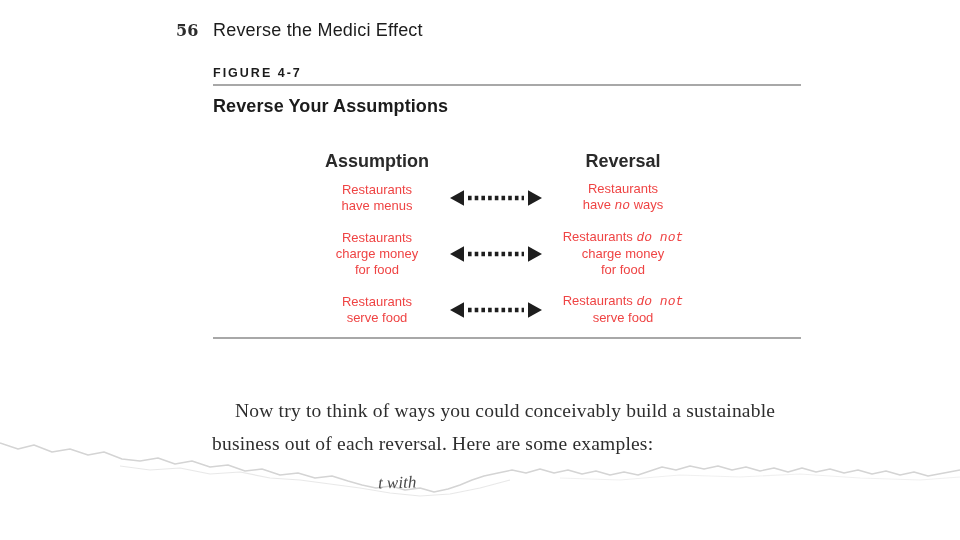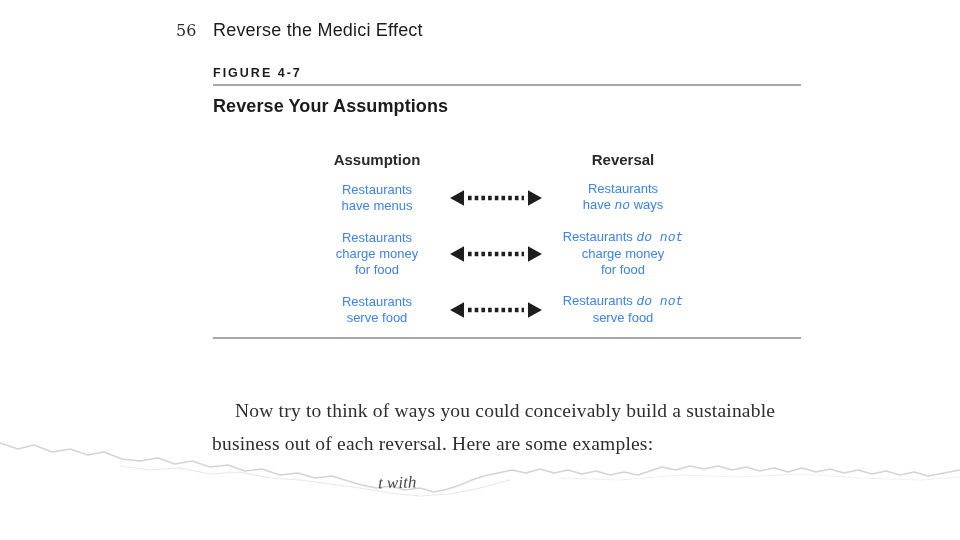--- a/index.html
+++ b/index.html
@@ -4,55 +4,55 @@
 <style>
   html,body { margin:0; padding:0; background:#ffffff; }
   .page {
     position:relative; width:960px; height:540px;
     background:#ffffff; overflow:hidden;
     font-family:"Liberation Sans", sans-serif;
   }
   
   .page-number {
     position:absolute; left:176px; top:21px;
-    font-family:"DejaVu Serif", serif; font-size:16px; color:#2c2c2c;
+    font-family:"DejaVu Serif", serif; font-size:16px; color:#2c2c2c;font-weight:bold;
   }
   .running-title {
     position:absolute; left:213px; top:20px;
     font-size:18px; color:#1c1c1c; letter-spacing:0.2px;
   }
   
   .figure-label {
     position:absolute; left:213px; top:66px;
     font-size:12.5px; font-weight:bold; color:#1c1c1c; letter-spacing:2px;
   }
   .rule { position:absolute; left:213px; width:588px; height:2px; background:#a8a8a8; }
   .rule-top { top:84px; }
   .rule-bottom { top:337px; }
   .figure-title {
     position:absolute; left:213px; top:96px;
     font-size:18px; font-weight:bold; color:#1c1c1c; letter-spacing:0.1px;
   }
   .col-header {
-    position:absolute; top:151px; font-size:15px; font-weight:bold;
+    position:absolute; top:151px; font-size:18px; font-weight:bold;
     color:#2a2a2a; text-align:center;
   }
   .col-header-assumption { left:307px; width:140px; }
   .col-header-reversal  { left:543px; width:160px; }
   .figure-row {
     position:absolute; left:307px; width:396px;
     display:flex; align-items:center;
   }
   .figure-row .cell-assumption { width:140px; text-align:center; }
   .figure-row .cell-arrow { width:92px; margin-left:3px; flex:none; display:flex; align-items:center; }
   .figure-row .cell-reversal { width:160px; margin-left:1px; text-align:center; }
   .row-0 { top:181px; }
   .row-1 { top:229px; }
   .row-2 { top:293px; }
-  .cell-line { font-size:13px; line-height:16px; color:#3b82f6; }
+  .cell-line { font-size:13px; line-height:16px; color:#ef4444; }
   .cell-line em { font-style:italic;font-family:Liberation Mono, monospace; }
   
   .body-line {
     position:absolute;
     font-family:"Liberation Serif", serif;
     font-size:19.5px; color:#2e2e2e; letter-spacing:0.2px; white-space:nowrap;
   }
   .body-line-1 { left:235px; top:400px; }
   .body-line-2 { left:212px; top:433px;font-family:Liberation Serif, serif; }
   

